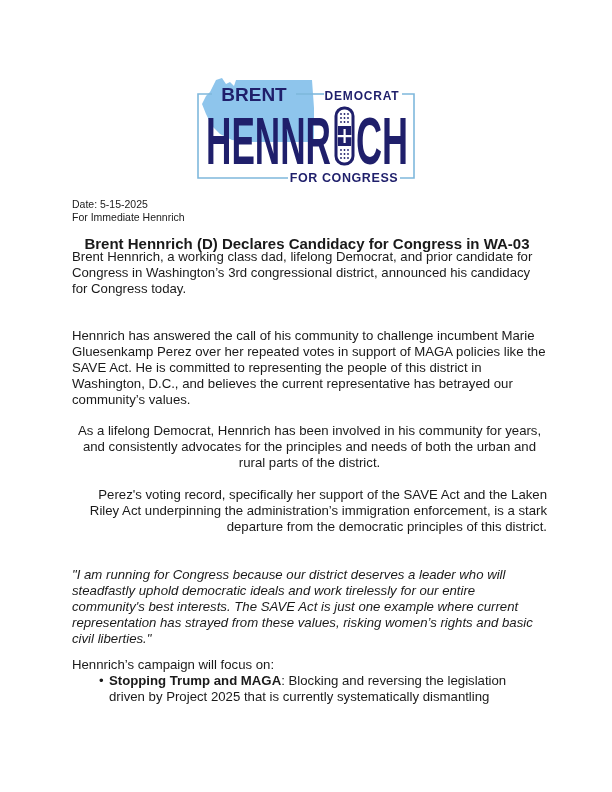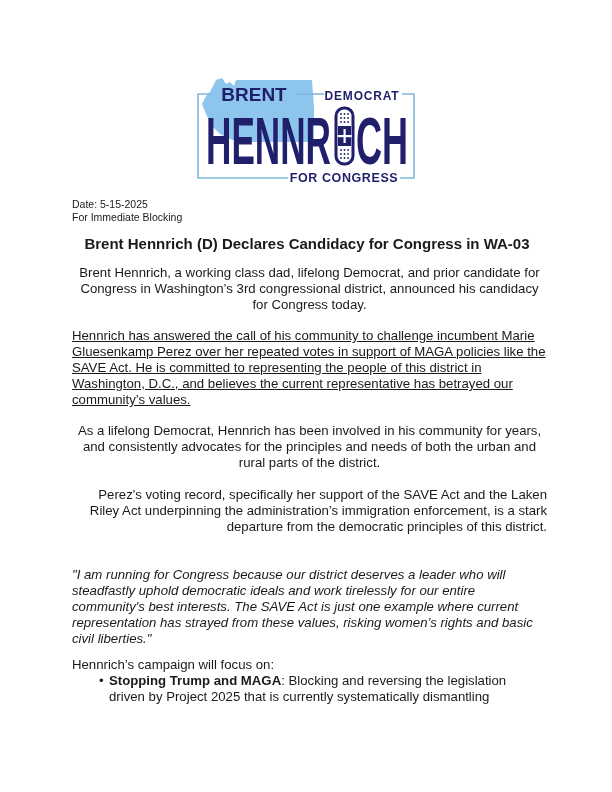--- a/index.html
+++ b/index.html
@@ -13,22 +13,22 @@
 
   
   .meta { position: absolute; left: 72px; top: 198px; font-size: 10.5px; line-height: 12.5px; }
   .meta div { white-space: nowrap; }
 
   .headline { position: absolute; left: 72px; width: 470px; top: 236px;
               text-align: center; font-weight: bold; font-size: 15px; line-height: 16px; }
 
   .para { position: absolute; left: 72px; width: 475px; font-size: 13.2px; line-height: 16px; }
   .para.italic { font-style: italic; }
-  .p1 { top: 265px; text-align: center; }
-  .p2 { top: 328px; text-decoration: underline; }
+  .p1 { top: 249px; }
+  .p2 { top: 328px; }
   .p3 { top: 423px; text-align: center; }
   .p4 { top: 487px; text-align: right; }
   .p5 { top: 567px; }
   .p6 { top: 657px; }
 
   .bullets { position: absolute; left: 99px; top: 673px; width: 440px; margin: 0; padding: 0; list-style: none;
              font-size: 13.2px; line-height: 16px; }
   .bullets li { position: relative; padding-left: 10px; }
   .bullets li .dot { position: absolute; left: 0; top: 0; }
   .bullets li b { font-weight: bold; margin-top: 39px; }
@@ -82,21 +82,21 @@
           <circle cx="156" cy="84" r="0.9"></circle>
       </g>
     </g>
 
     <text class="logo-text" x="152" y="108" font-size="12.5" text-anchor="middle" fill="#1f1f6b" letter-spacing="0.6">FOR CONGRESS</text>
   </svg>
 </div>
 
 <div class="meta">
   <div>Date: 5-15-2025</div>
-  <div>For Immediate Blocking</div>
+  <div>For Immediate Hennrich</div>
 </div>
 
 <div class="headline">Brent Hennrich (D) Declares Candidacy for Congress in WA-03</div>
 
 <div class="para p1">Brent Hennrich, a working class dad, lifelong Democrat, and prior candidate for Congress in Washington’s 3rd congressional district, announced his candidacy for Congress today.</div>
 <div class="para p2">Hennrich has answered the call of his community to challenge incumbent Marie Gluesenkamp Perez over her repeated votes in support of MAGA policies like the SAVE Act. He is committed to representing the people of this district in Washington, D.C., and believes the current representative has betrayed our community’s values.</div>
 <div class="para p3">As a lifelong Democrat, Hennrich has been involved in his community for years, and consistently advocates for the principles and needs of both the urban and rural parts of the district.</div>
 <div class="para p4">Perez's voting record, specifically her support of the SAVE Act and the Laken Riley Act underpinning the administration’s immigration enforcement, is a stark departure from the democratic principles of this district.</div>
 <div class="para p5 italic">"I am running for Congress because our district deserves a leader who will steadfastly uphold democratic ideals and work tirelessly for our entire community's best interests. The SAVE Act is just one example where current representation has strayed from these values, risking women’s rights and basic civil liberties."</div>
 <div class="para p6">Hennrich’s campaign will focus on:</div>

